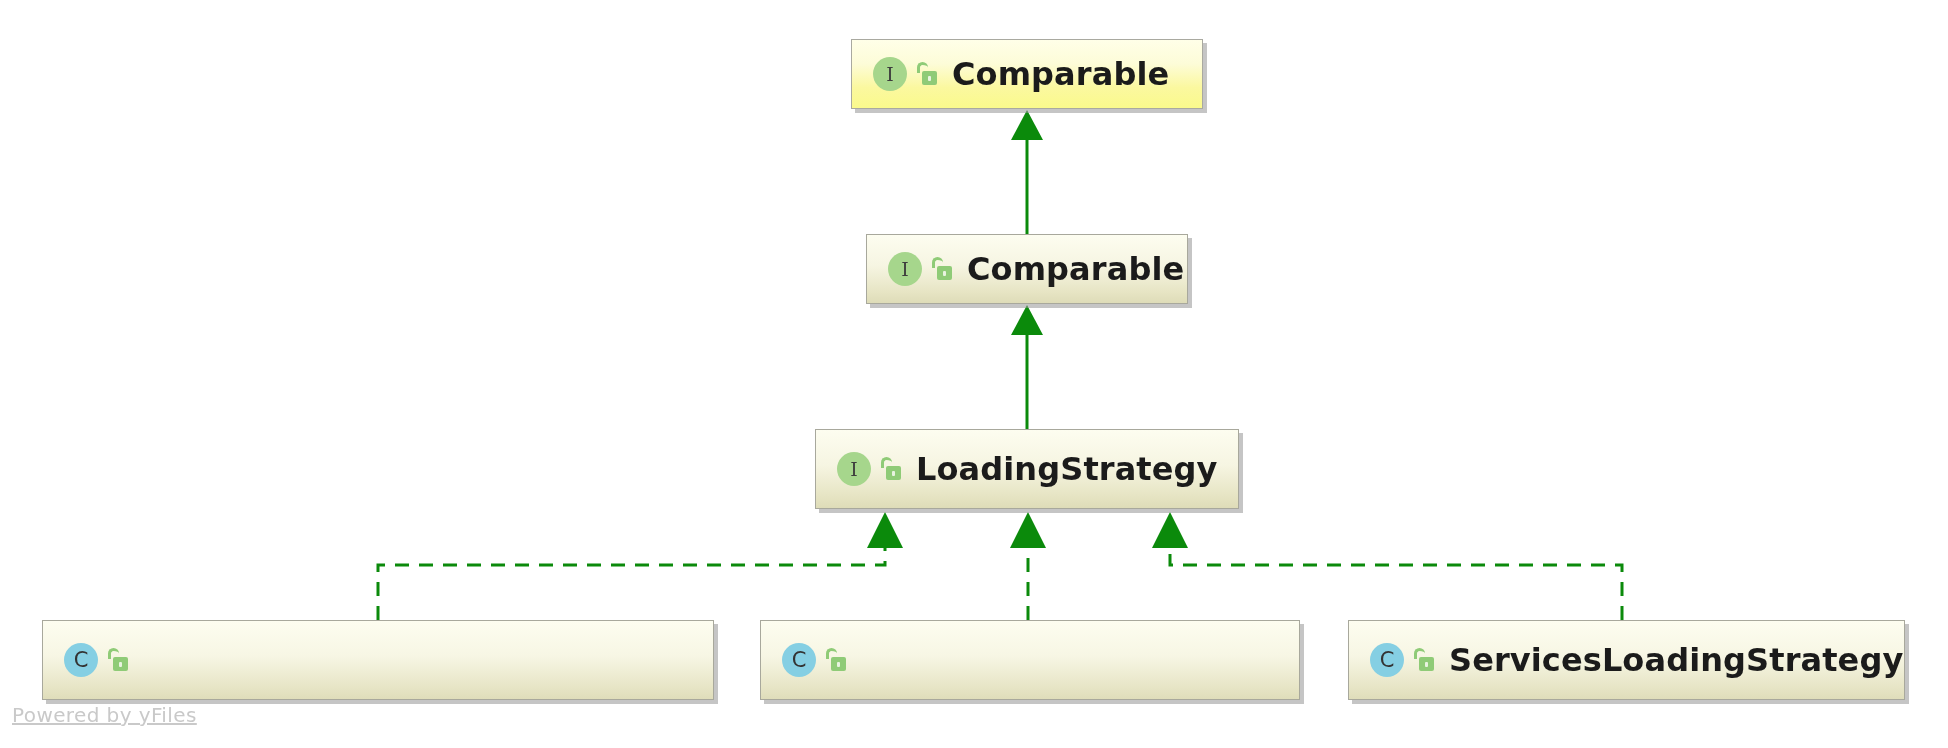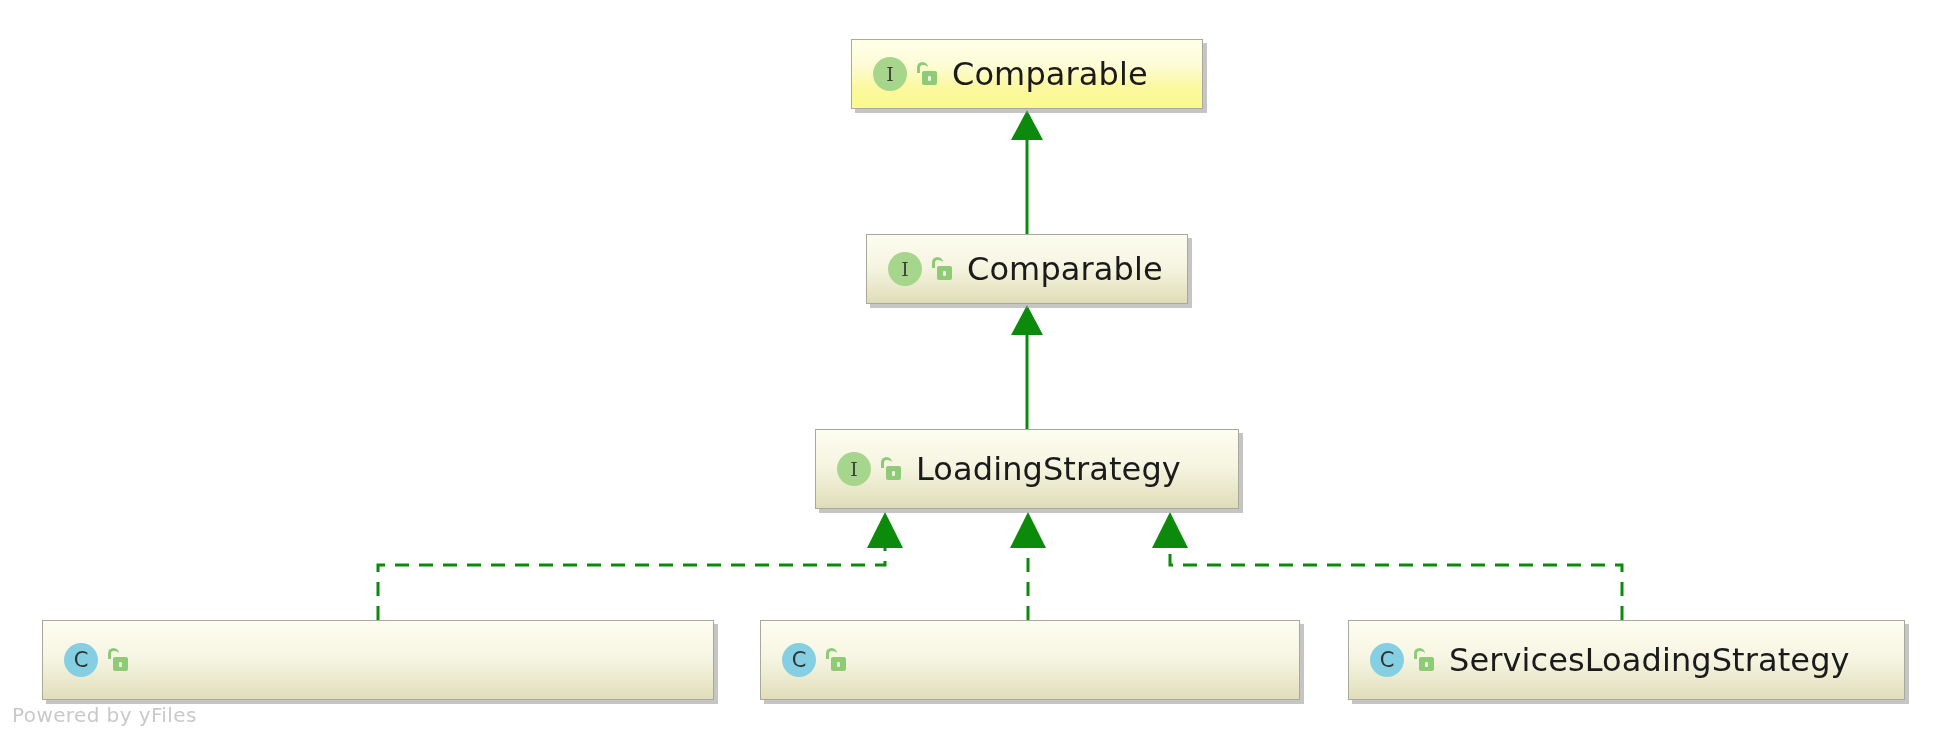--- a/index.html
+++ b/index.html
@@ -109,32 +109,34 @@
     background: #e8f3e0;
     border-radius: 1px;
   }
 
   .node-label {
     margin-left: 14px;
     font-size: 30px;
     color: #1b1b1b;
     white-space: nowrap;
     letter-spacing: 0.1px;
+    font-weight: bold;
   }
   .node-label.big { font-size: 32px; }
 
   
   #credit {
     position: absolute;
     left: 12px;
     top: 703px;
     font-size: 20px;
     color: #c9c9c9;
     letter-spacing: 0.4px;
     white-space: nowrap;
+    text-decoration: underline;
   }
 
   
   #watermark {
     position: absolute;
     left: 1648px;
     top: 626px;
     width: 290px;
     height: 108px;
     pointer-events: none;

